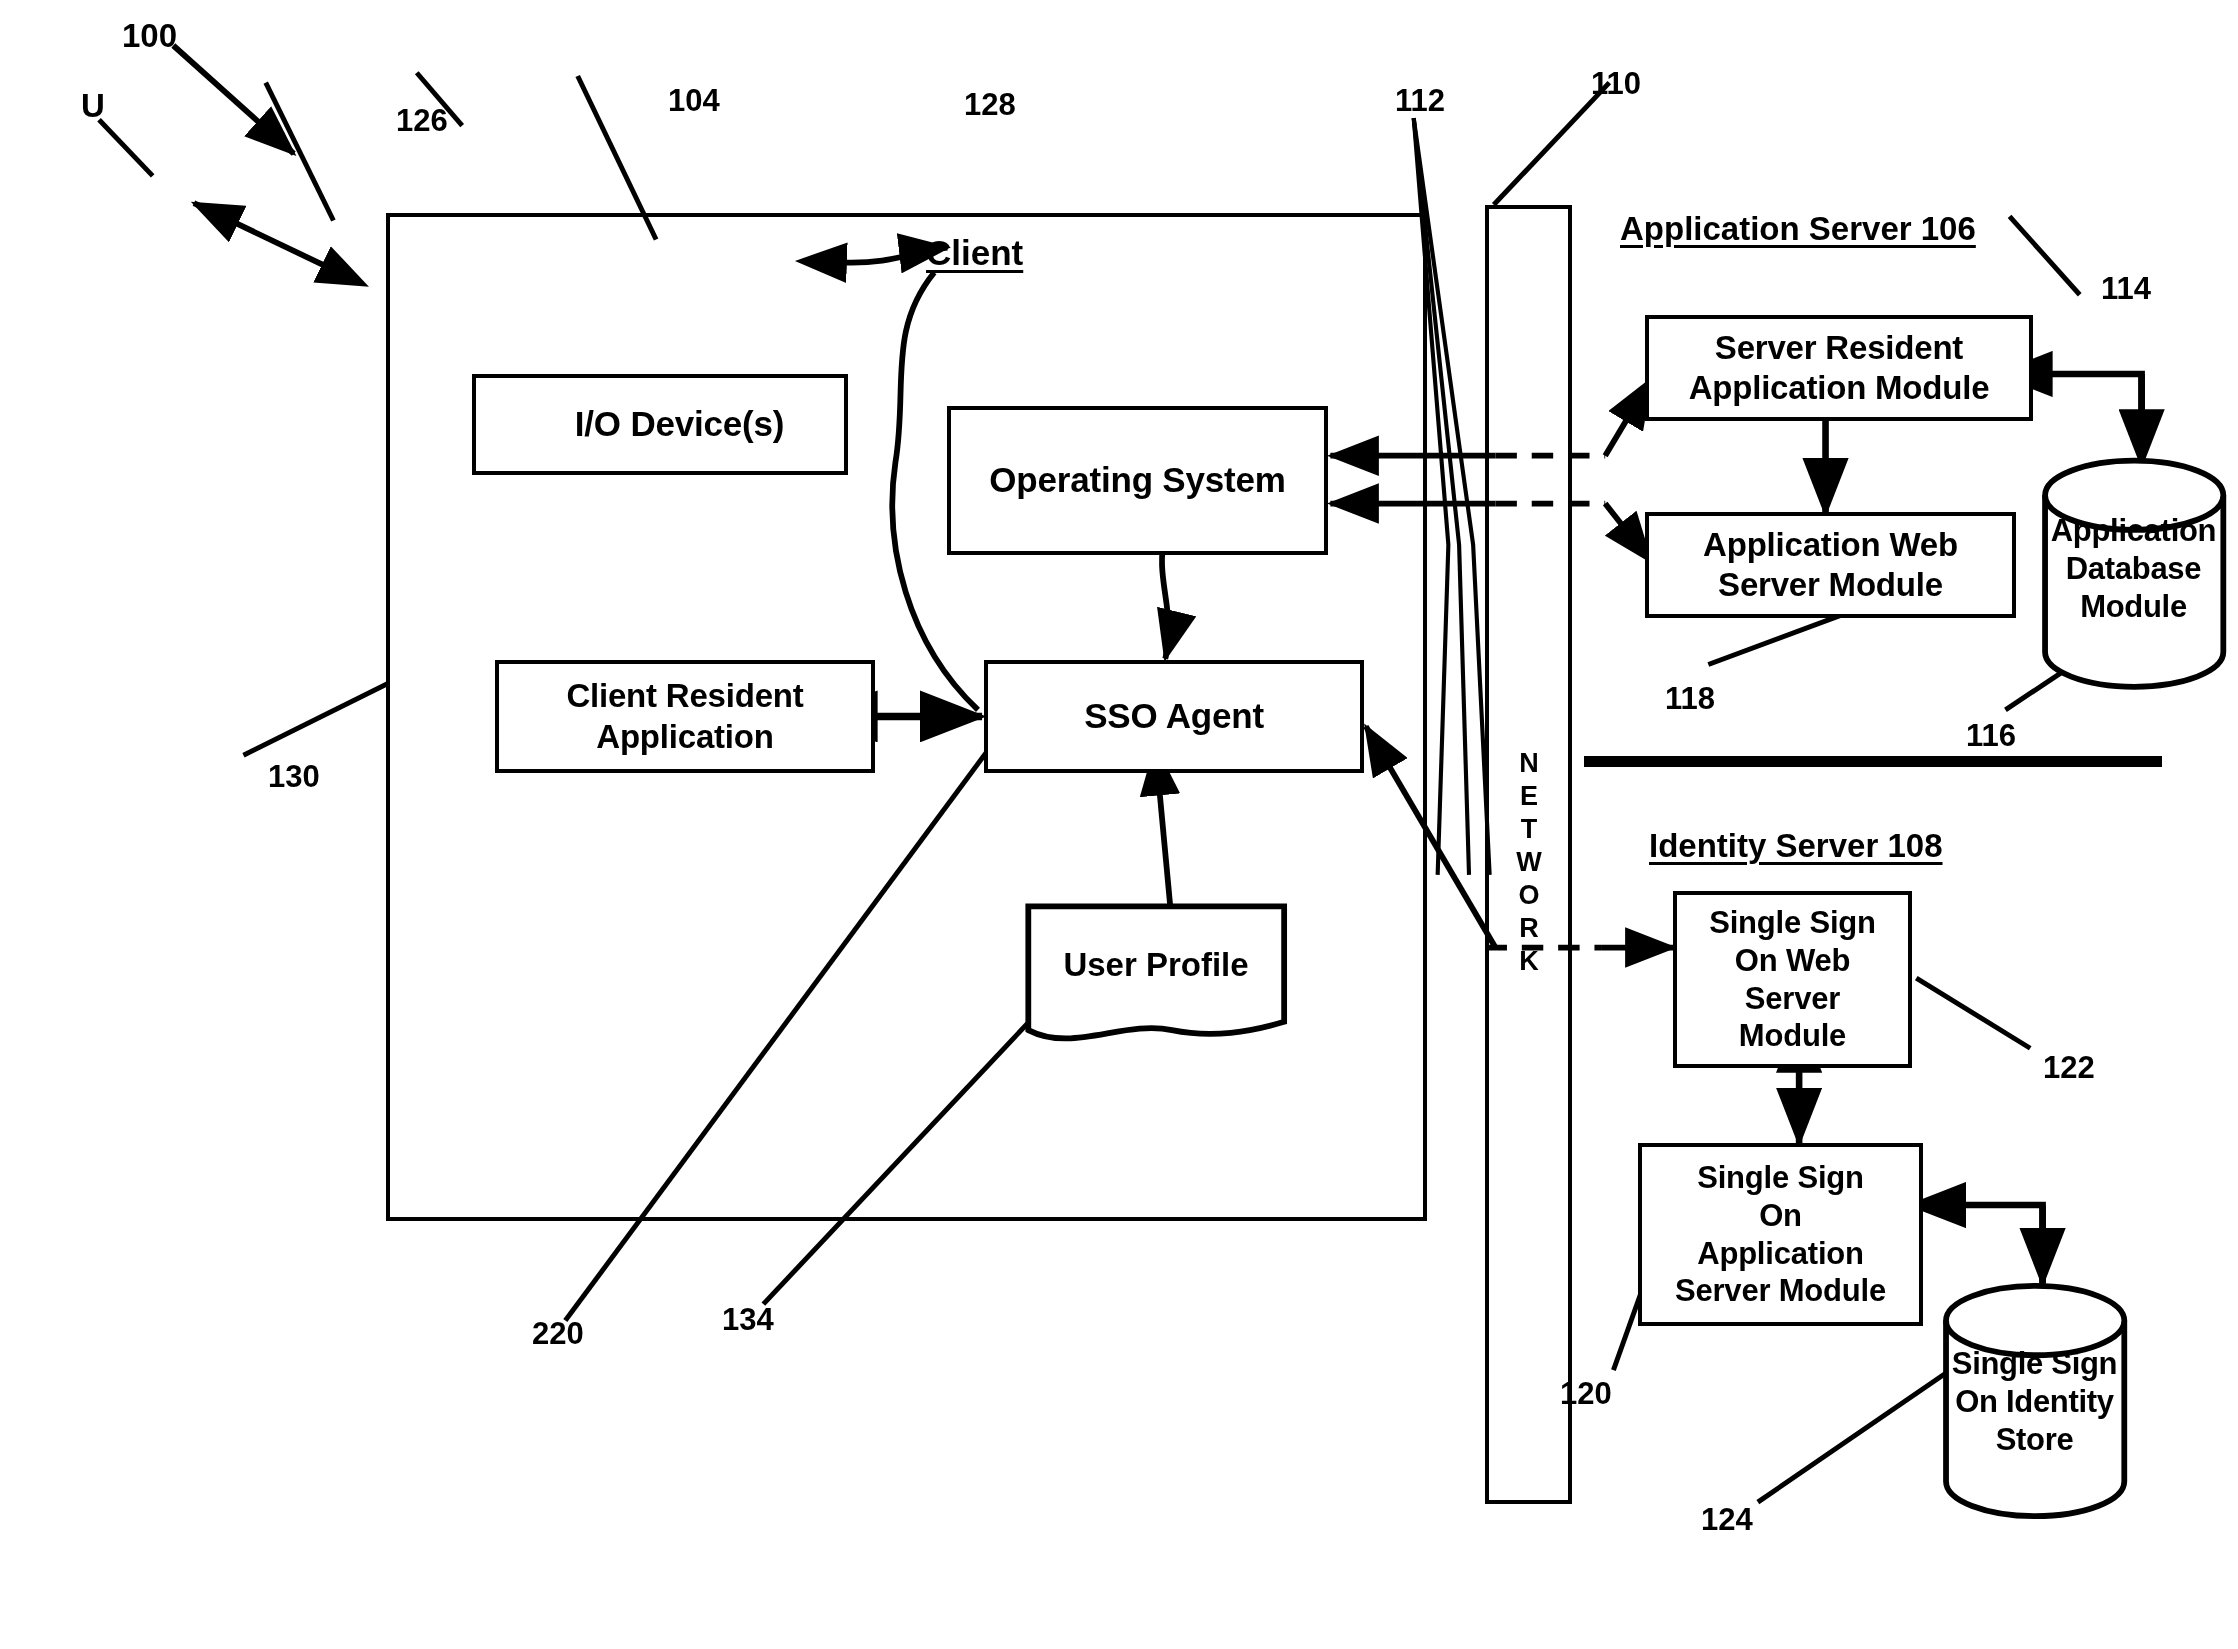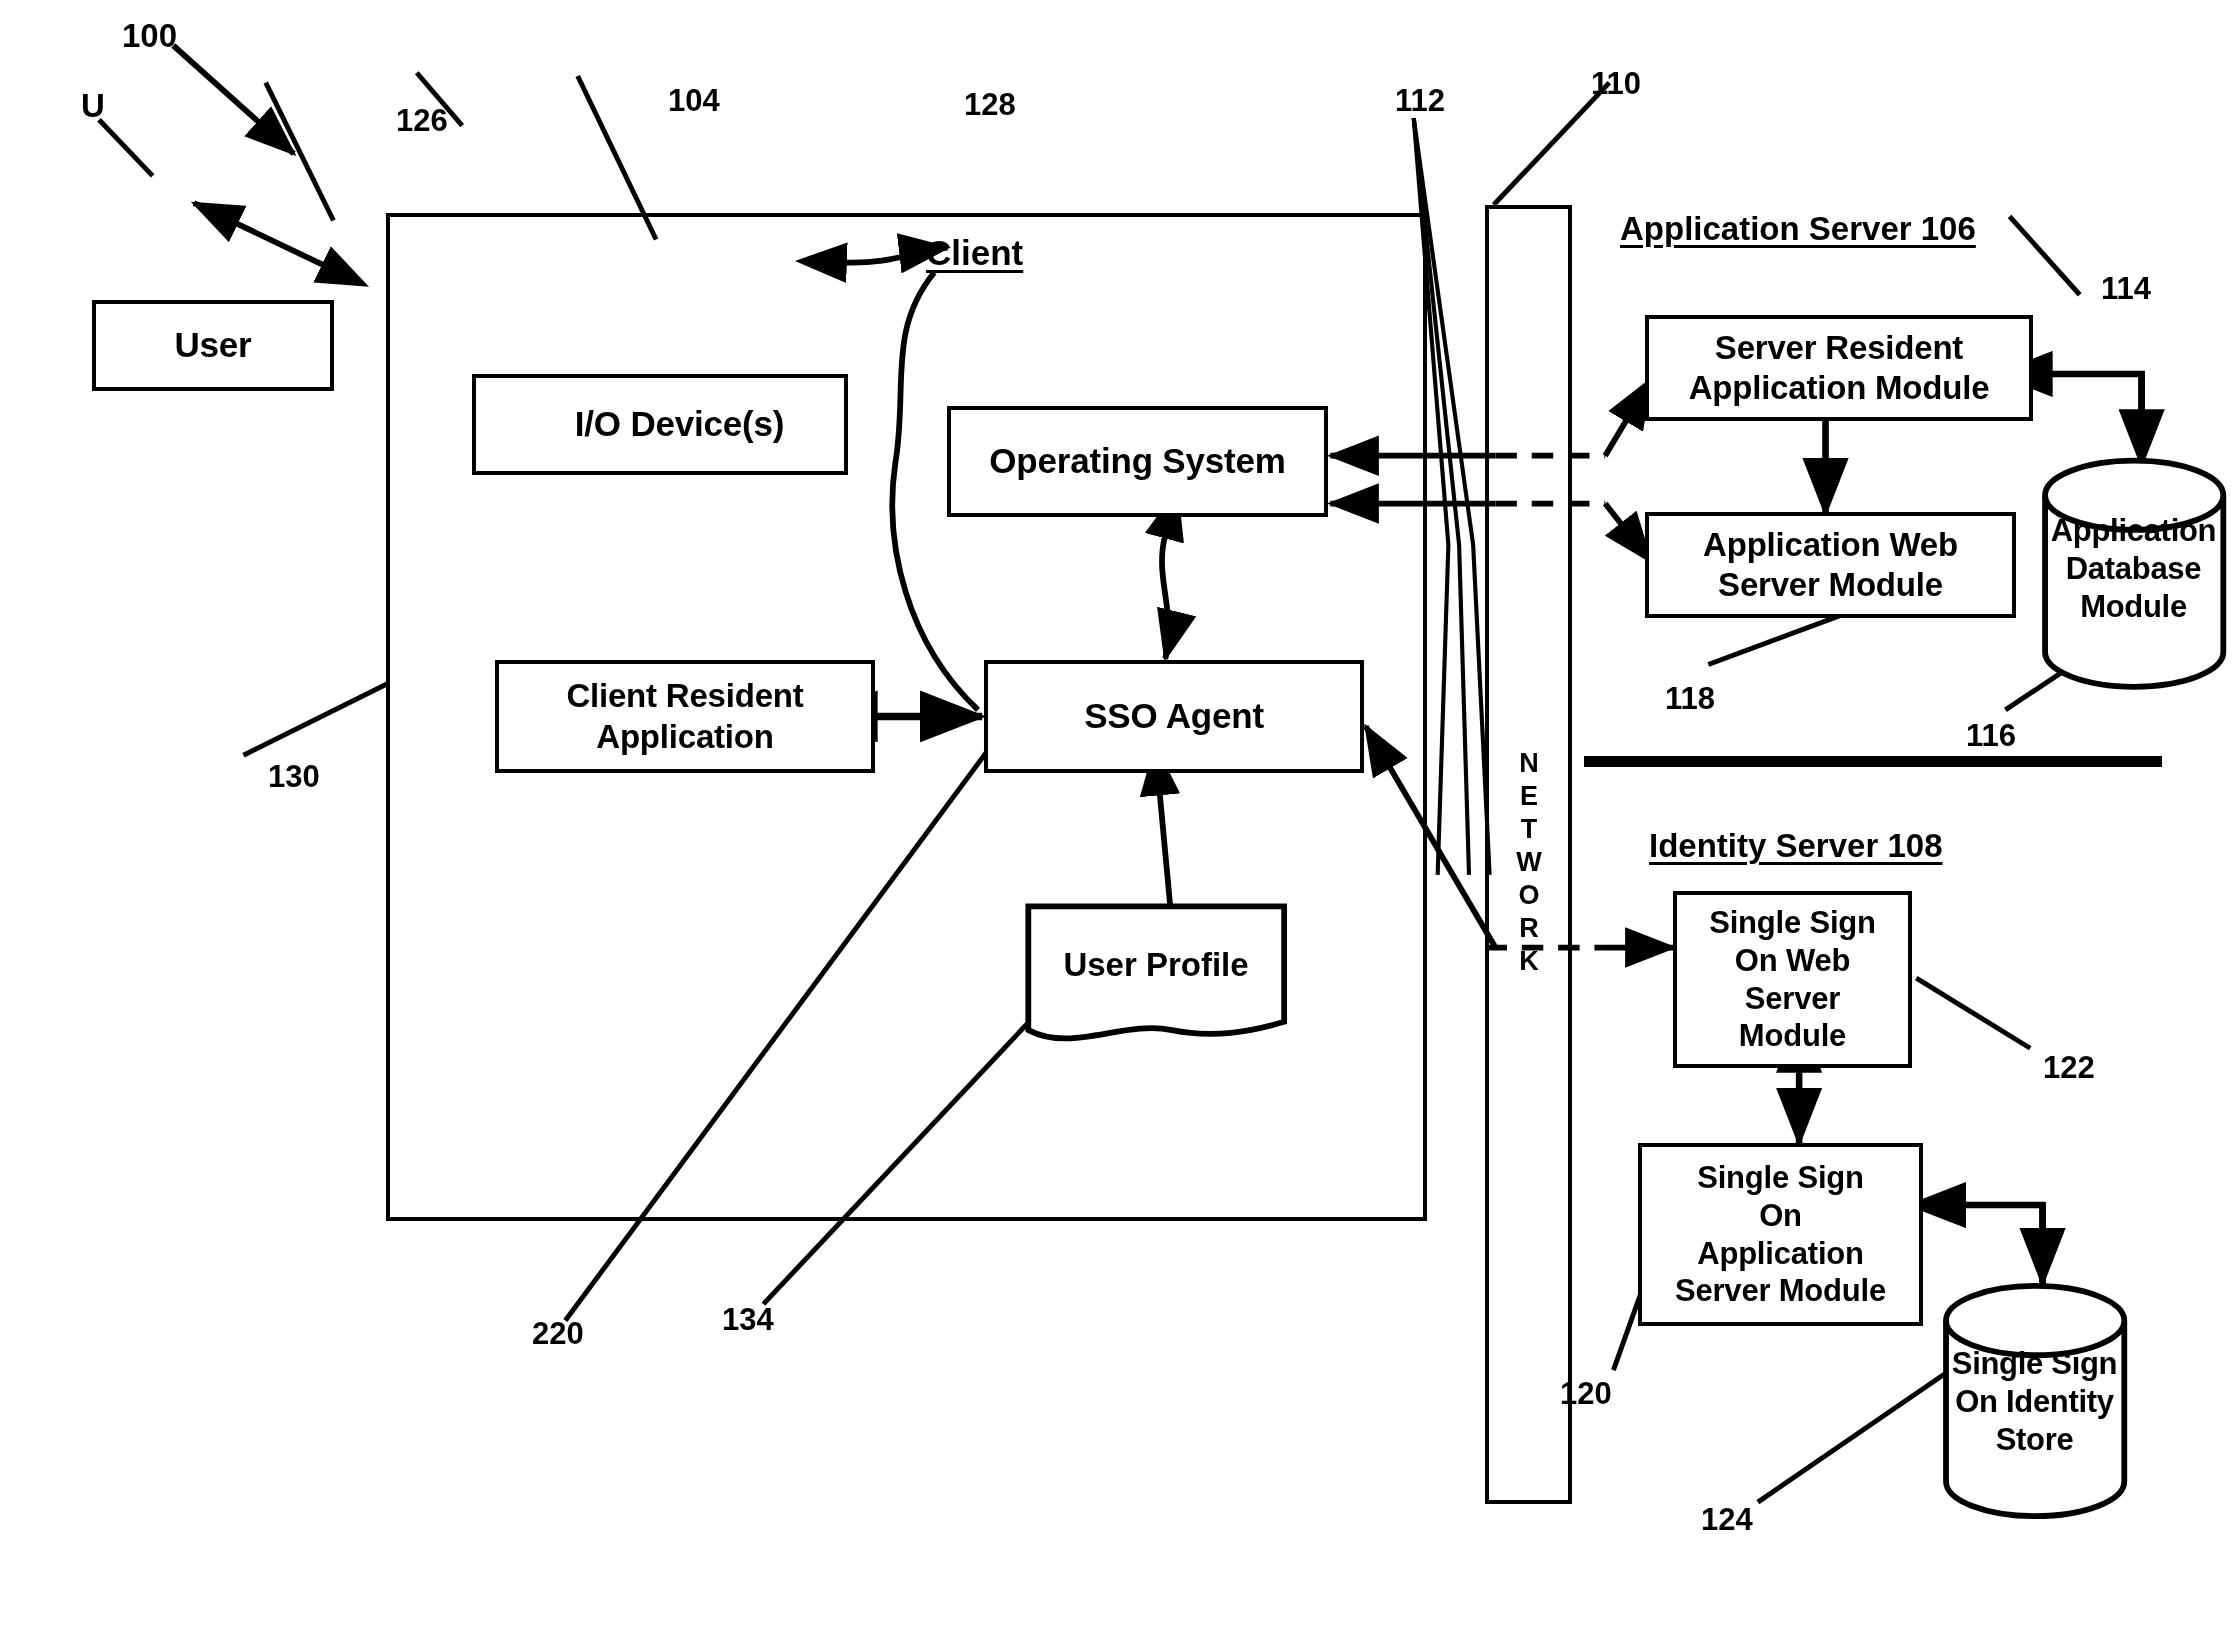--- a/index.html
+++ b/index.html
@@ -294,29 +294,26 @@
   <div class="numlabel" style="left:260px; top:759px;margin-left:8px;">130</div>
 
   <div class="numlabel" style="left:532px; top:1316px;">220</div>
 
   <div class="numlabel" style="left:722px; top:1302px;">134</div>
 
   <div class="outer-box" style="left:386px; top:213px; width:1041px; height:1008px;"></div>
 
   <div class="title-underline" style="left:926px; top:233px; font-size:35px;text-align:right;">Client</div>
 
-  <div class="box" style="left:92px; top:300px; width:242px; height:91px; font-size:35px;">
-    <span>User</span>
-  </div>
 
   <div class="box" style="left:472px; top:374px; width:376px; height:101px; font-size:35px;padding-left:44px;">
     <span>I/O Device(s)</span>
   </div>
 
-  <div class="box" style="left:947px; top:406px; width:381px; height:111px; font-size:35px;">
+  <div class="box" style="left:947px; top:406px; width:381px; height:149px; font-size:35px;">
     <span>Operating System</span>
   </div>
 
   <div class="box" style="left:495px; top:660px; width:380px; height:113px; font-size:33px; flex-direction:column;">
     <span>Client Resident</span>
     <span>Application</span>
   </div>
 
   <div class="box" style="left:984px; top:660px; width:380px; height:113px; font-size:35px;">
     <span>SSO Agent</span>

